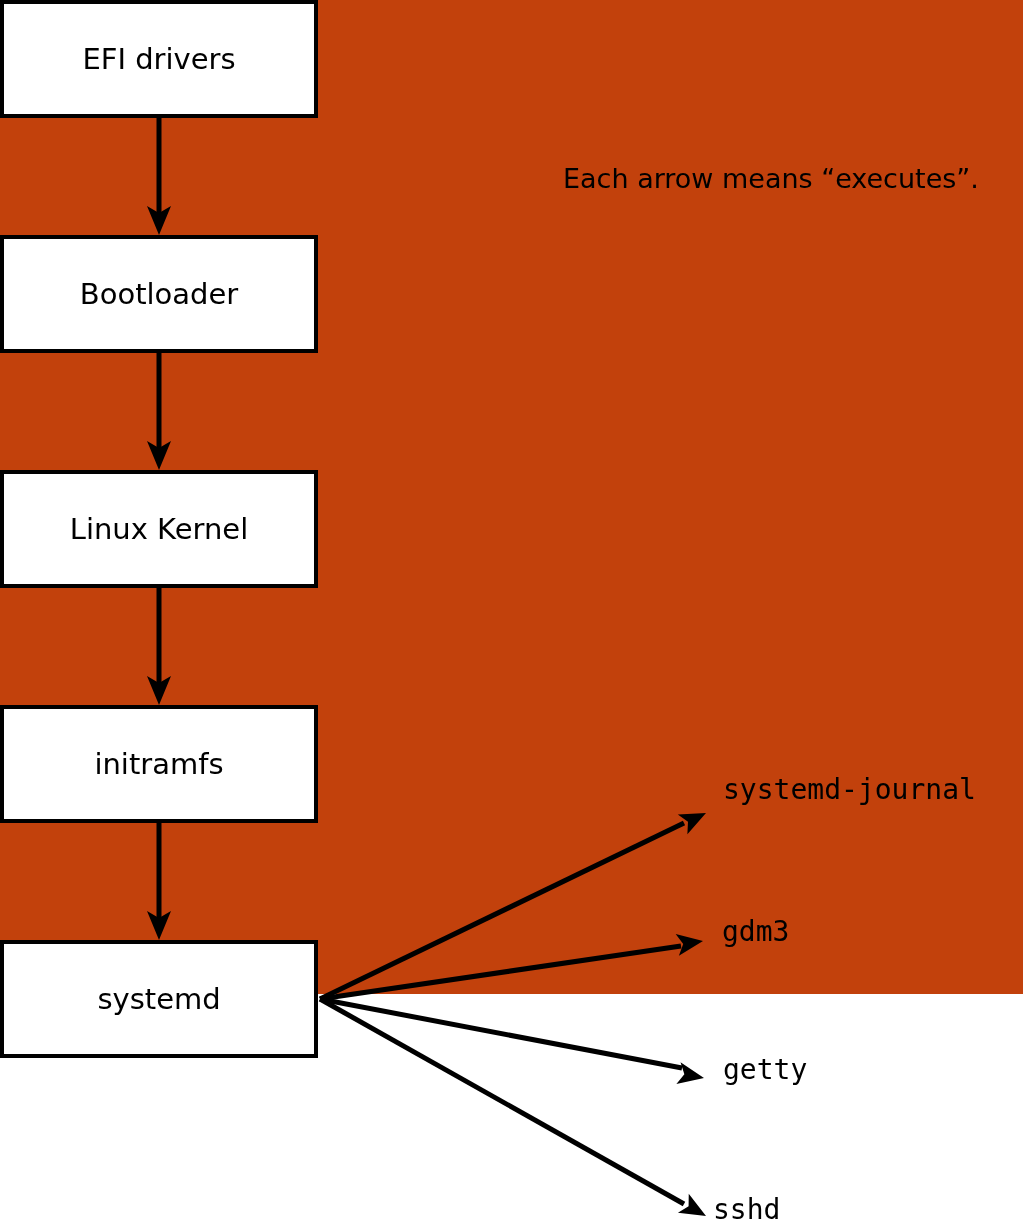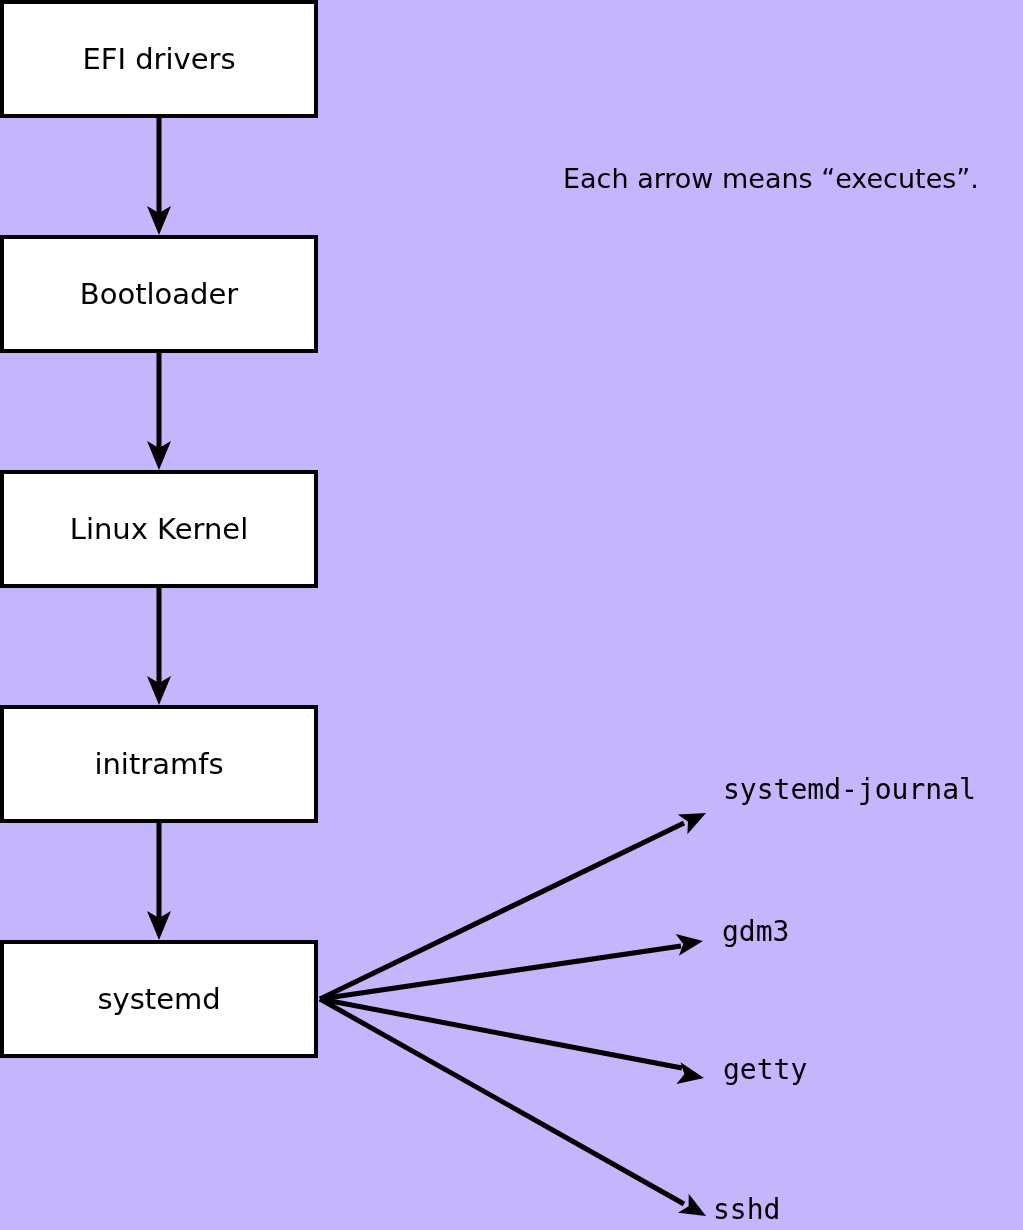--- a/index.html
+++ b/index.html
@@ -9,22 +9,22 @@
   }
   body {
     width: 1023px;
     height: 1230px;
     overflow: hidden;
     font-family: "DejaVu Sans", "Liberation Sans", sans-serif;
   }
   #diagram-root {
     position: relative;
     width: 1023px;
-    height: 1230px;
-    background: #c4b5fd;
+    height: 994px;
+    background: #c2410c;
   }
   svg.canvas {
     position: absolute;
     top: 0;
     left: 0;
     width: 1023px;
     height: 1230px;
     display: block;
   }
   .node-box-rect {

